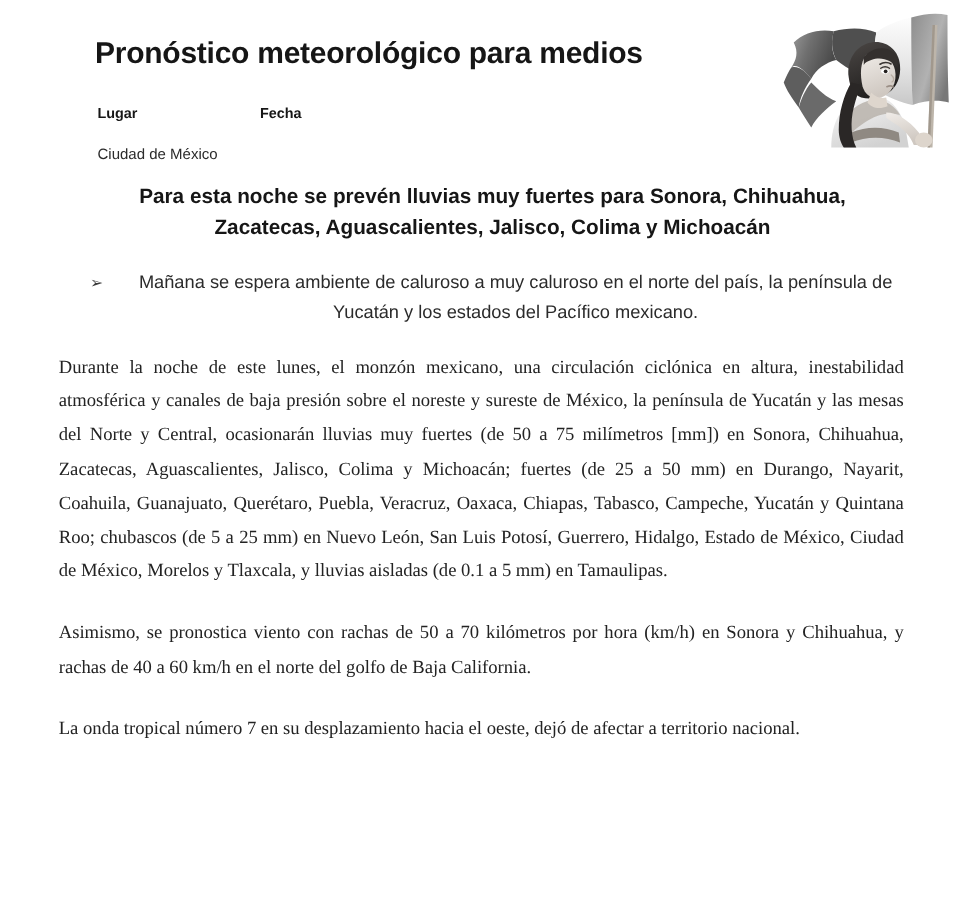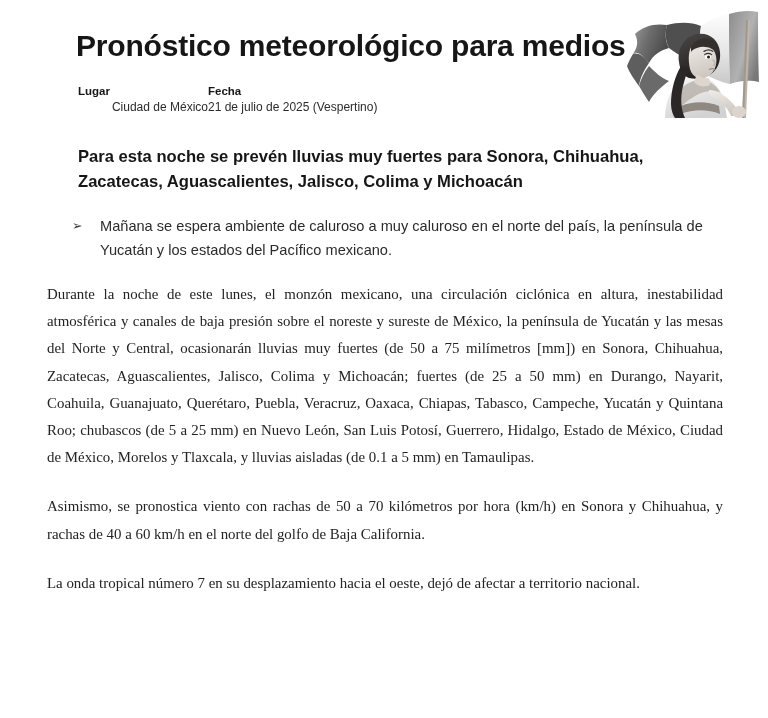--- a/index.html
+++ b/index.html
@@ -22,21 +22,21 @@
     width: 768px;
     height: 718px;
     box-sizing: border-box;
   }
 
   
   .doc-title {
     position: absolute;
     left: 76px;
     top: 29px;
-    font-size: 30px;
+    font-size: 24px;
     font-weight: bold;
     letter-spacing: -0.2px;
     color: #161616;
     white-space: nowrap;
   }
 
   .emblem {
     position: absolute;
     left: 613px;
     top: 6px;
@@ -59,31 +59,30 @@
   .meta-col { display: flex; flex-direction: column; }
   .meta-col.place { width: 130px; }
   .meta-label {
     font-weight: bold;
     color: #161616;
     font-size: 11.5px;
   }
   .meta-value {
     color: #2b2b2b;
     font-size: 12px;
-    margin-top: 1px;
-    text-align: right;
+    margin-top: 17px;
   }
 
   
   .subtitle {
     position: absolute;
     left: 78px;
     top: 144px;
     width: 632px;
-    text-align: left;
+    text-align: center;
     font-size: 16.6px;
     font-weight: bold;
     line-height: 25px;
     color: #161616;
   }
 
   
   .bullets {
     position: absolute;
     left: 70px;
@@ -102,21 +101,21 @@
     width: 30px;
     font-size: 12.5px;
     line-height: 24px;
     color: #3a3a3a;
     text-align: left;
     padding-left: 2px;
     box-sizing: border-box;
   }
   .bullet-text {
     flex: 1 1 auto;
-    text-align: left;
+    text-align: center;
   }
 
   
   .body-text {
     position: absolute;
     left: 47px;
     top: 281px;
     width: 676px;
     font-family: Liberation Serif, serif;
   }
@@ -212,21 +211,20 @@
     </svg>
   </div>
 
   <div class="meta">
     <div class="meta-col place">
       <span class="meta-label">Lugar</span>
       <span class="meta-value">Ciudad de México</span>
     </div>
     <div class="meta-col date">
       <span class="meta-label">Fecha</span>
-      <span class="meta-value">21 de julio de 2025 (Vespertino)</span>
     </div>
   </div>
 
   <div class="subtitle">Para esta noche se prevén lluvias muy fuertes para Sonora, Chihuahua, Zacatecas, Aguascalientes, Jalisco, Colima y Michoacán</div>
 
   <div class="bullets">
     <div class="bullet-item">
       <span class="bullet-glyph">➢</span>
       <span class="bullet-text">Mañana se espera ambiente de caluroso a muy caluroso en el norte del país, la península de Yucatán y los estados del Pacífico mexicano.</span>
     </div>

